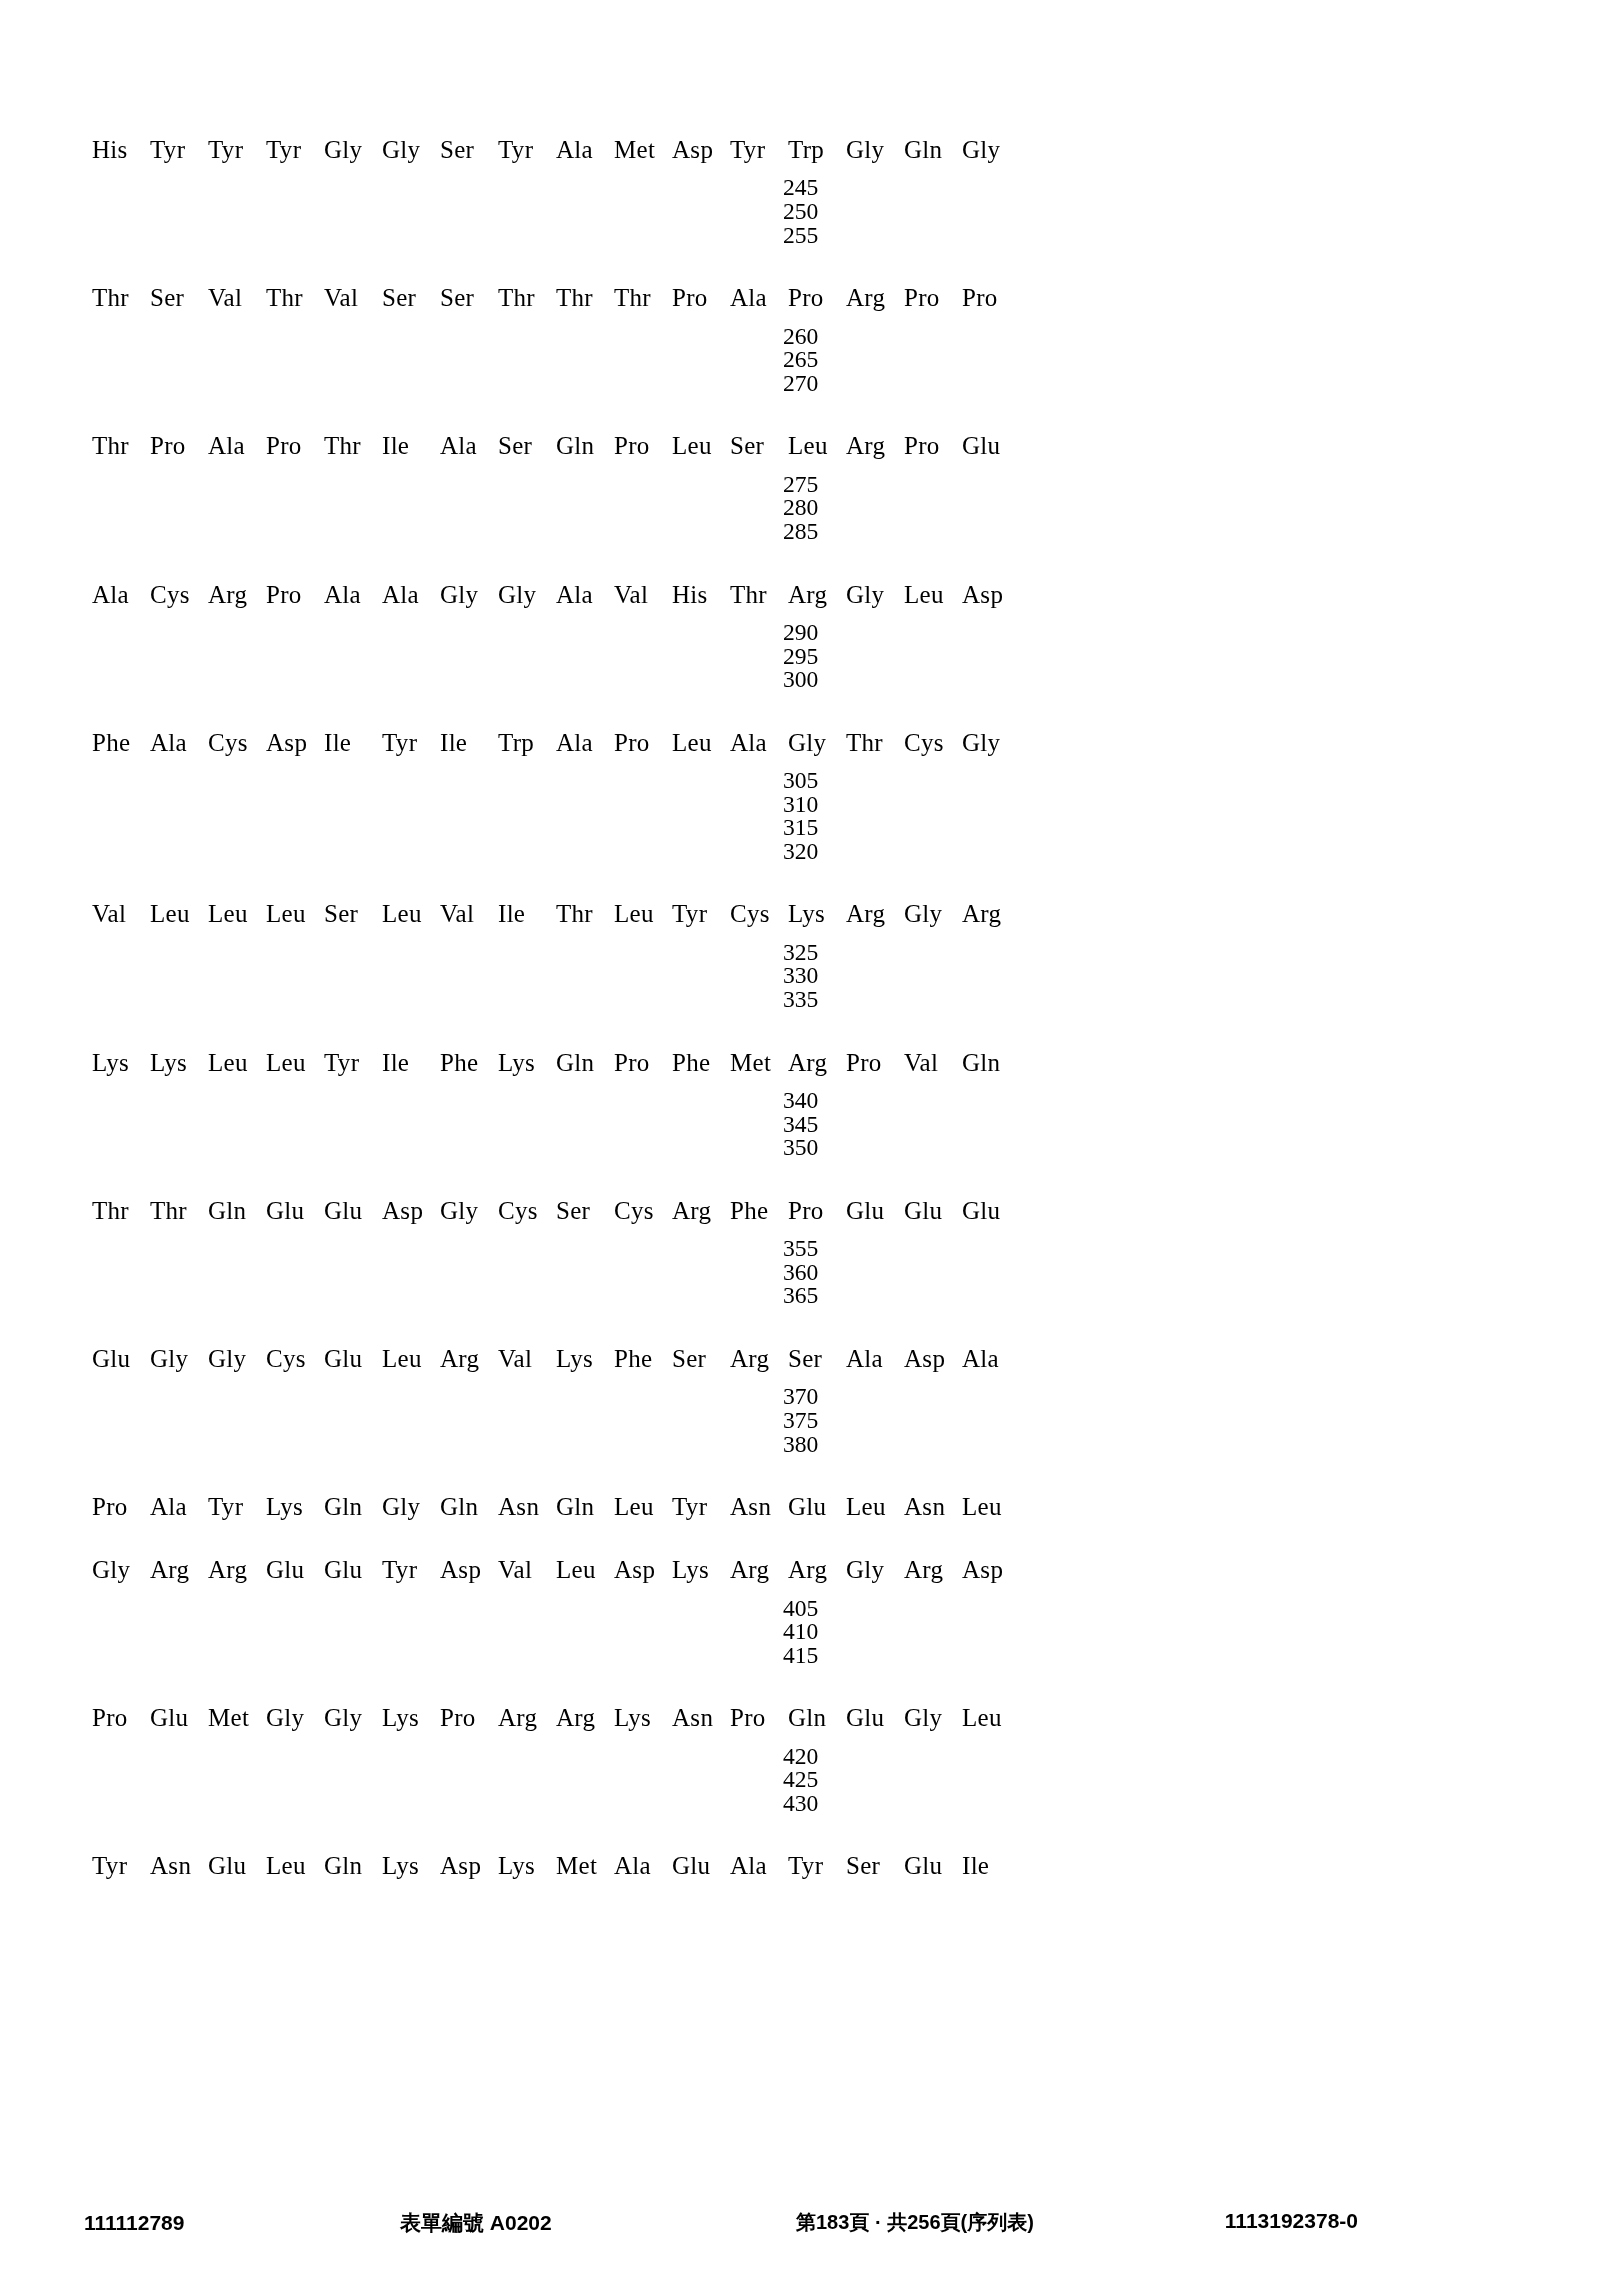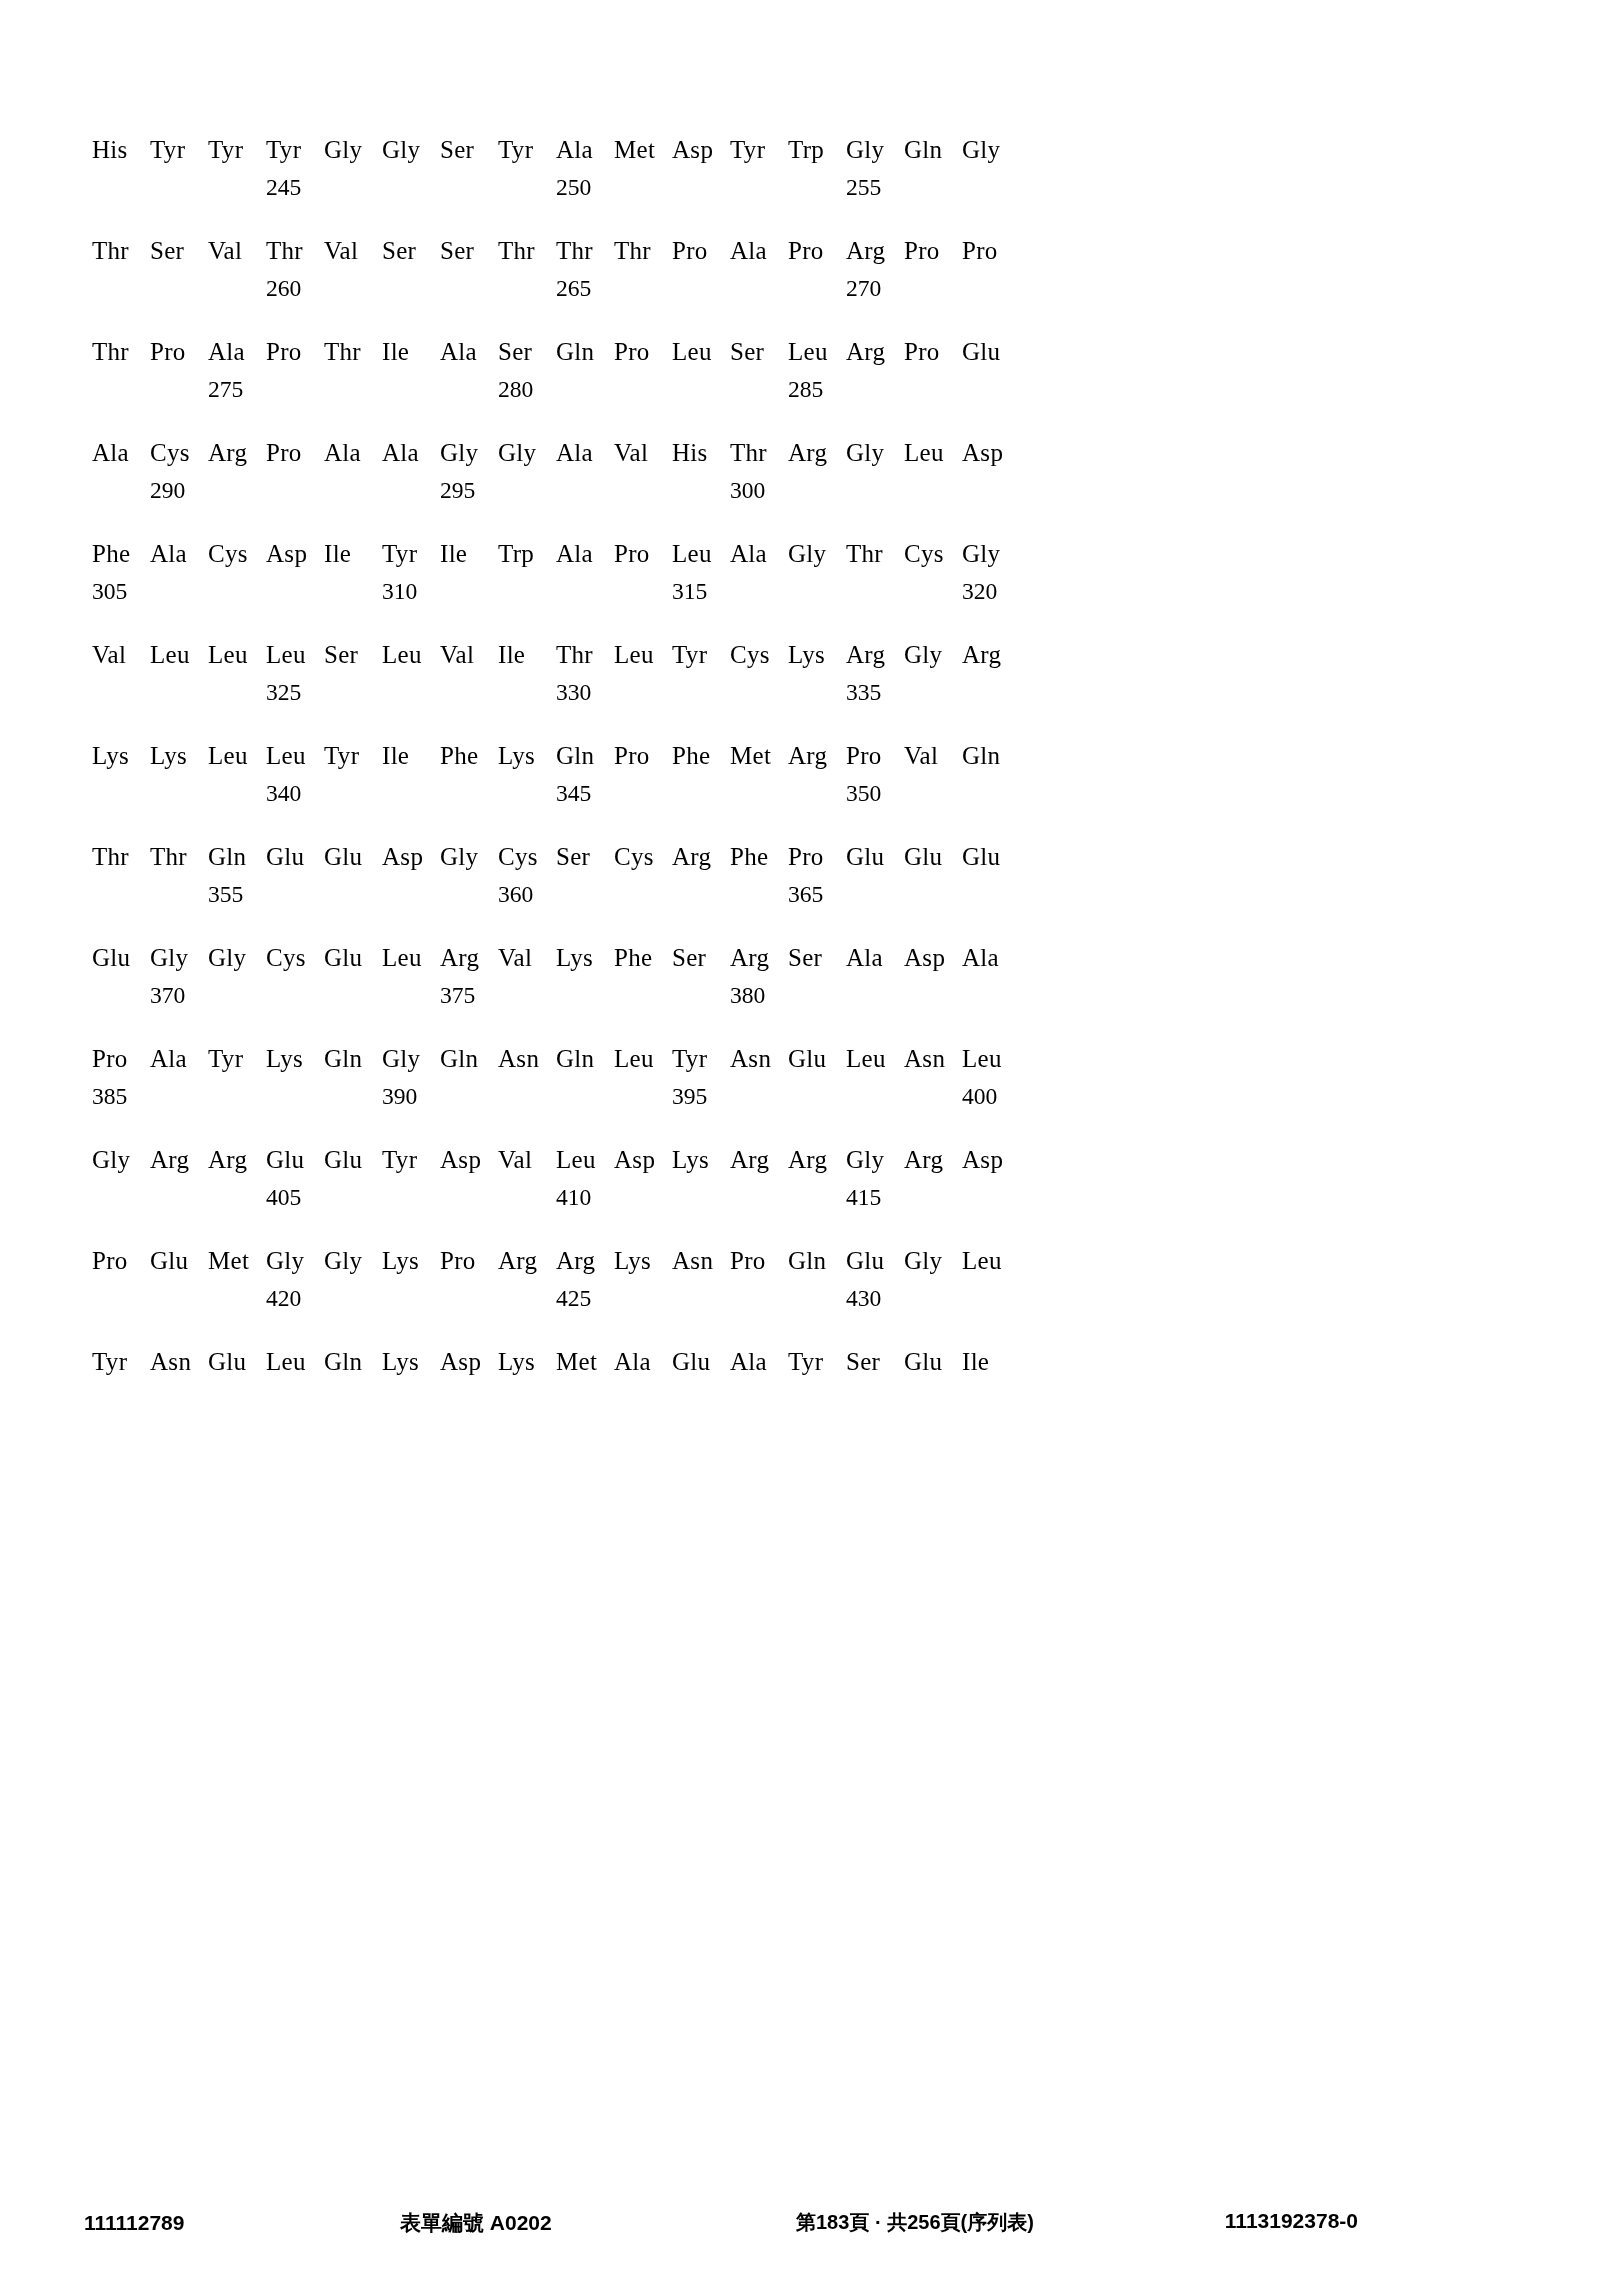--- a/index.html
+++ b/index.html
@@ -37,22 +37,22 @@
     line-height: 1.0;
     white-space: nowrap;
   }
   .residue {
     width: 58px;
     text-align: left;
     font-family: "Liberation Serif", serif;
   }
   .number-row {
     display: flex;
-    flex-direction: row;
-    align-items: flex-end;
+    flex-direction: column;
+    align-items: center;
     font-size: 23.6px;
     line-height: 1.0;
     margin-top: 14.4px;
     white-space: nowrap;
   }
   .num-cell {
     width: 58px;
     text-align: left;
     font-family: "Liberation Serif", serif;
   }
@@ -461,38 +461,20 @@
           <span class="residue">Gln</span>
           <span class="residue">Asn</span>
           <span class="residue">Gln</span>
           <span class="residue">Leu</span>
           <span class="residue">Tyr</span>
           <span class="residue">Asn</span>
           <span class="residue">Glu</span>
           <span class="residue">Leu</span>
           <span class="residue">Asn</span>
           <span class="residue">Leu</span>
-        </div>
-        <div class="number-row">
-          <span class="num-cell">385</span>
-          <span class="num-cell"></span>
-          <span class="num-cell"></span>
-          <span class="num-cell"></span>
-          <span class="num-cell"></span>
-          <span class="num-cell">390</span>
-          <span class="num-cell"></span>
-          <span class="num-cell"></span>
-          <span class="num-cell"></span>
-          <span class="num-cell"></span>
-          <span class="num-cell">395</span>
-          <span class="num-cell"></span>
-          <span class="num-cell"></span>
-          <span class="num-cell"></span>
-          <span class="num-cell"></span>
-          <span class="num-cell">400</span>
         </div>
       </div>
       <div class="seq-block">
         <div class="residue-row">
           <span class="residue">Gly</span>
           <span class="residue">Arg</span>
           <span class="residue">Arg</span>
           <span class="residue">Glu</span>
           <span class="residue">Glu</span>
           <span class="residue">Tyr</span>

